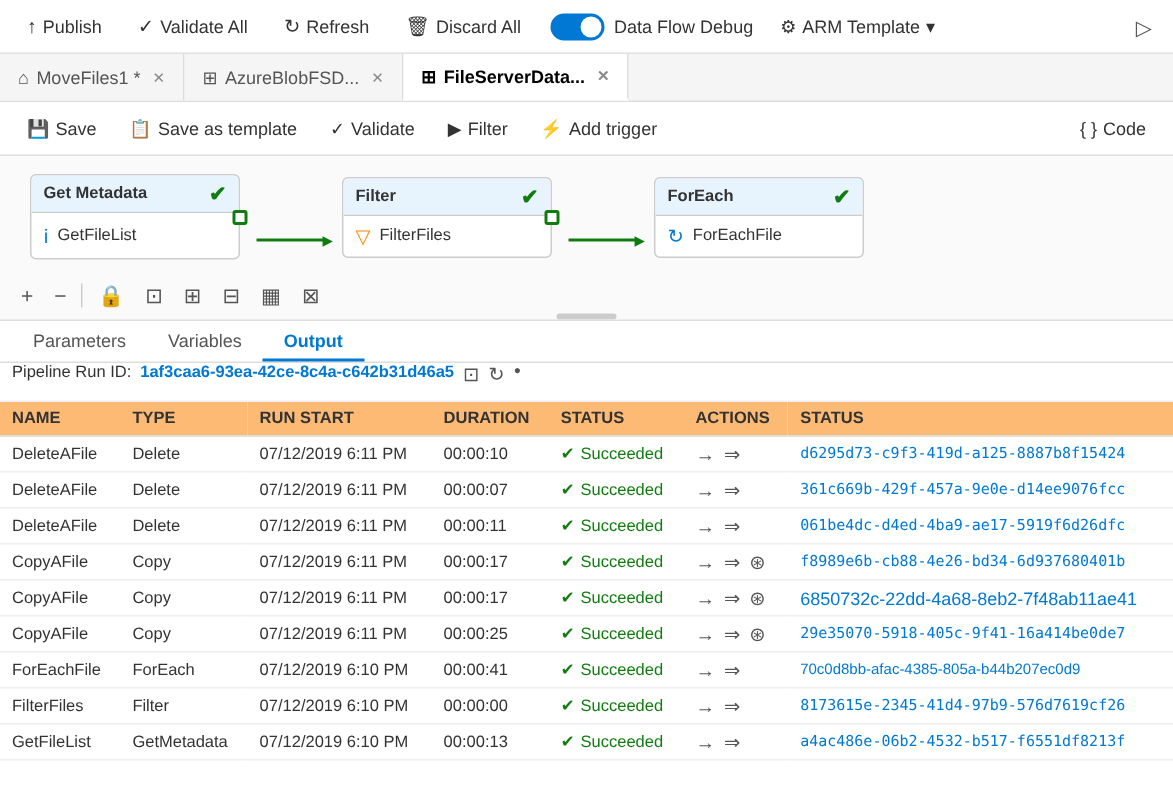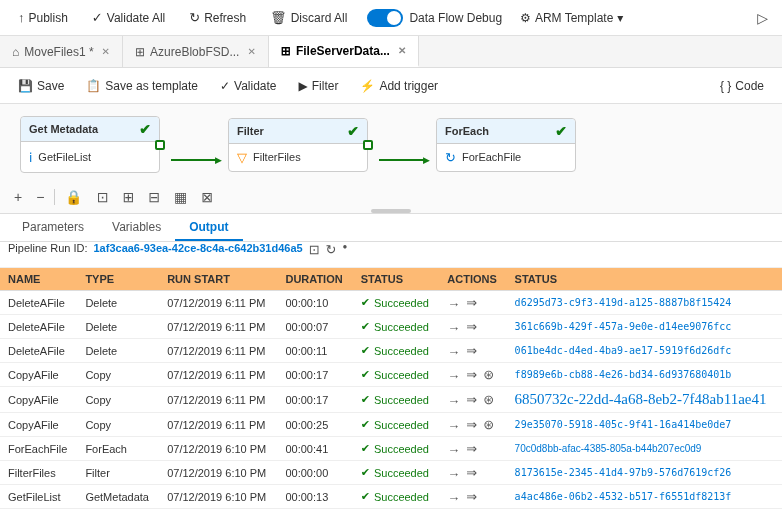--- a/index.html
+++ b/index.html
@@ -481,21 +481,21 @@
     <td>
                 <span class="status-success"><span style="color:#107c10;">✔</span> Succeeded</span>
               </td>
     <td>
                 <div class="action-icons">
         <span class="act-icon">→</span>
         <span class="act-icon">⇒</span>
         <span class="act-icon">⊛</span>
        </div>
               </td>
-    <td style="color:#0078d4;font-family:Liberation Serif, serif;font-size:15px;">6850732c-22dd-4a68-8eb2-7f48ab11ae41</td>
+    <td style="color:#0078d4;font-family:Liberation Sans, sans-serif;font-size:12px;">6850732c-22dd-4a68-8eb2-7f48ab11ae41</td>
   </tr>
             <tr>
     <td>CopyAFile</td>
     <td>Copy</td>
     <td>07/12/2019 6:11 PM</td>
     <td>00:00:25</td>
     <td>
                 <span class="status-success"><span style="color:#107c10;">✔</span> Succeeded</span>
               </td>
     <td>

